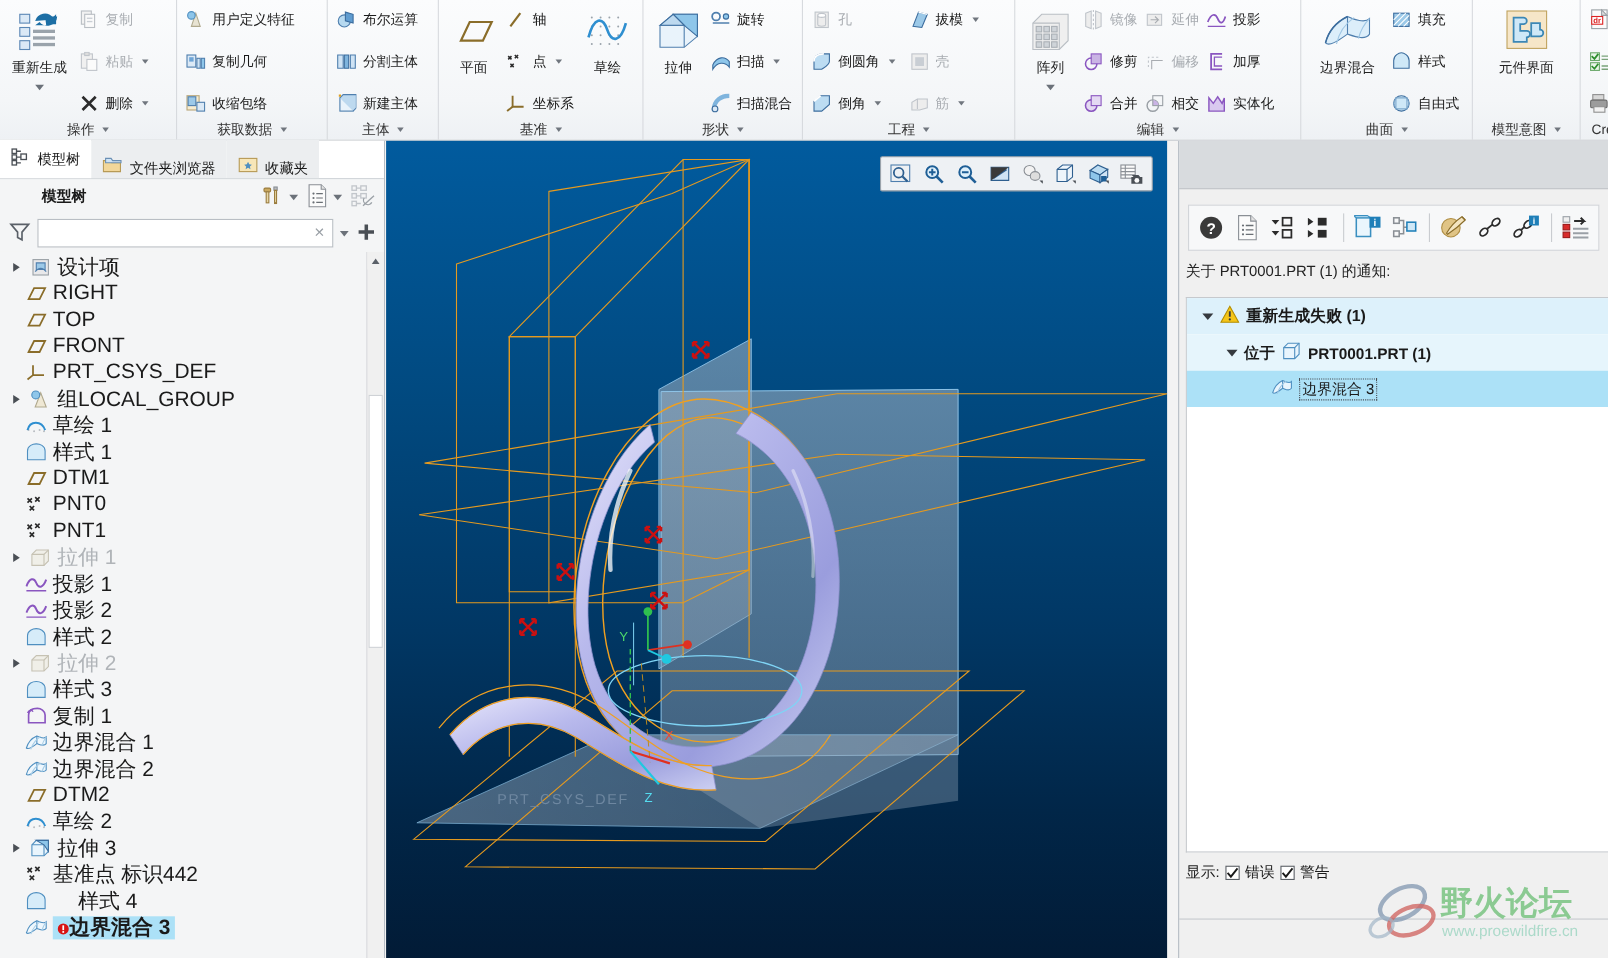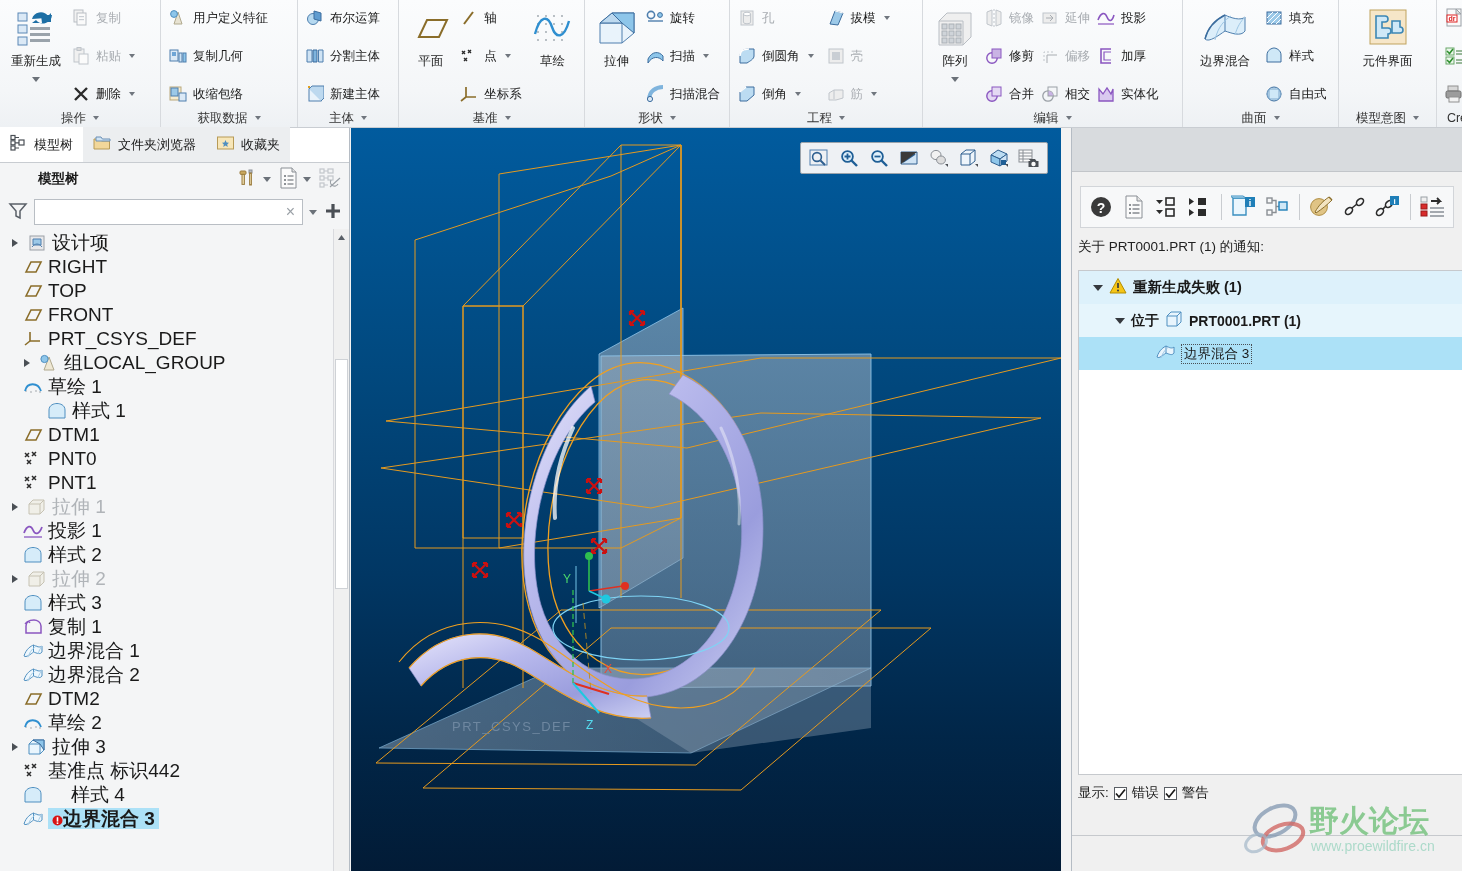--- a/index.html
+++ b/index.html
@@ -59,21 +59,21 @@
   #leftpanel {
     position:absolute; left:0; top:128px; width:350px; height:743px;
     background:#f4f5f6; border-right:1px solid #b5bcc4;
   }
   #lp-tabs { height:35px; display:flex; align-items:flex-end; background:#ffffff; border-bottom:1px solid #c8ccd1;}
   .lptab {
     display:flex; align-items:center; gap:6px; height:35px; padding:0 10px;
     font-size:13px; cursor:default; white-space:nowrap;
   }
   .lptab.active { background:#ffffff; }
-  .lptab.inactive { background:#eceef0; }
+  .lptab.inactive { background:#eceef0;align-items:flex-end; }
 
   #lp-title {
     height:32px; display:flex; align-items:center; padding:0 8px 0 38px;
     font-weight:bold; font-size:13.5px; background:#f4f5f6; position:relative;
   }
   #lp-title .tools { margin-left:auto; display:flex; align-items:center; gap:4px; }
 
   #lp-filter { height:34px; display:flex; align-items:center; padding:0 6px 0 8px; gap:6px; background:#f4f5f6;}
   #lp-filter .fbox {
     flex:1 1 auto; height:26px; background:#fff; border:1px solid #b9bec4;
@@ -860,21 +860,21 @@
           </div>
           <div class="trow" style="padding-left: 22px;">
             <span class="ti">
               <svg width="18" height="16" viewBox="0 0 18 16" stroke="#8a6d2a" stroke-width="1.6" fill="none">
                 <path d="M6 1 L6 10 L16 10"></path>
                 <path d="M6 10 L1 14"></path>
               </svg>
             </span>
             <span class="tl">PRT_CSYS_DEF</span>
           </div>
-          <div class="trow" style="padding-left: 20px;">
+          <div class="trow" style="padding-left: 8px;">
             <span class="arrow">
               <i></i>
             </span>
             <span class="ti">
               <svg width="20" height="18" viewBox="0 0 20 18">
                 <path d="M5 16 L10 3 L15 16 Z" fill="#efe8d4" stroke="#b0a98e"></path>
                 <circle cx="5.5" cy="5" r="3.6" fill="#8ec6ea" stroke="#4f8fc0"></circle>
               </svg>
             </span>
             <span class="tl">组LOCAL_GROUP</span>
@@ -886,21 +886,21 @@
                   <circle cx="3" cy="13" r="0.9"></circle>
                   <circle cx="8" cy="14" r="0.9"></circle>
                   <circle cx="13" cy="13" r="0.9"></circle>
                   <circle cx="17" cy="14" r="0.9"></circle>
                 </g>
                 <path d="M2 13 C4 4, 15 4, 18 13" fill="none" stroke="#2f8fd0" stroke-width="1.8"></path>
               </svg>
             </span>
             <span class="tl">草绘 1</span>
           </div>
-          <div class="trow" style="padding-left: 22px; margin-left: 24px;">
+          <div class="trow" style="padding-left: 22px;">
             <span class="ti">
               <svg width="20" height="18" viewBox="0 0 20 18">
                 <path d="M2 16 L2 8 C2 3 7 1.5 10 1.5 C13 1.5 18 3 18 8 L18 16 Z" fill="#d6ecf9" stroke="#4f8fc0"></path>
               </svg>
             </span>
             <span class="tl">样式 1</span>
           </div>
           <div class="trow" style="padding-left: 22px;">
             <span class="ti">
               <svg width="20" height="16" viewBox="0 0 20 16">
@@ -943,20 +943,29 @@
             <span class="tl">拉伸 1</span>
           </div>
           <div class="trow" style="padding-left: 22px;">
             <span class="ti">
               <svg width="20" height="18" viewBox="0 0 20 18">
                 <path d="M1 11 C4 3, 8 3, 10 8 C12 13, 16 13, 19 5" fill="none" stroke="#8a56c0" stroke-width="1.8"></path>
                 <path d="M1 15 h18" stroke="#8a56c0" stroke-width="1.3"></path>
               </svg>
             </span>
             <span class="tl">投影 1</span>
+          </div>
+          <div class="trow" style="padding-left: 22px;">
+            <span class="ti">
+              <svg width="20" height="18" viewBox="0 0 20 18">
+                <path d="M1 11 C4 3, 8 3, 10 8 C12 13, 16 13, 19 5" fill="none" stroke="#8a56c0" stroke-width="1.8"></path>
+                <path d="M1 15 h18" stroke="#8a56c0" stroke-width="1.3"></path>
+              </svg>
+            </span>
+            <span class="tl">投影 2</span>
           </div>
           <div class="trow" style="padding-left: 22px; text-align: center;">
             <span class="ti">
               <svg width="20" height="18" viewBox="0 0 20 18">
                 <path d="M2 16 L2 8 C2 3 7 1.5 10 1.5 C13 1.5 18 3 18 8 L18 16 Z" fill="#d6ecf9" stroke="#4f8fc0"></path>
               </svg>
             </span>
             <span class="tl">样式 2</span>
           </div>
           <div class="trow dim" style="padding-left: 8px;">

